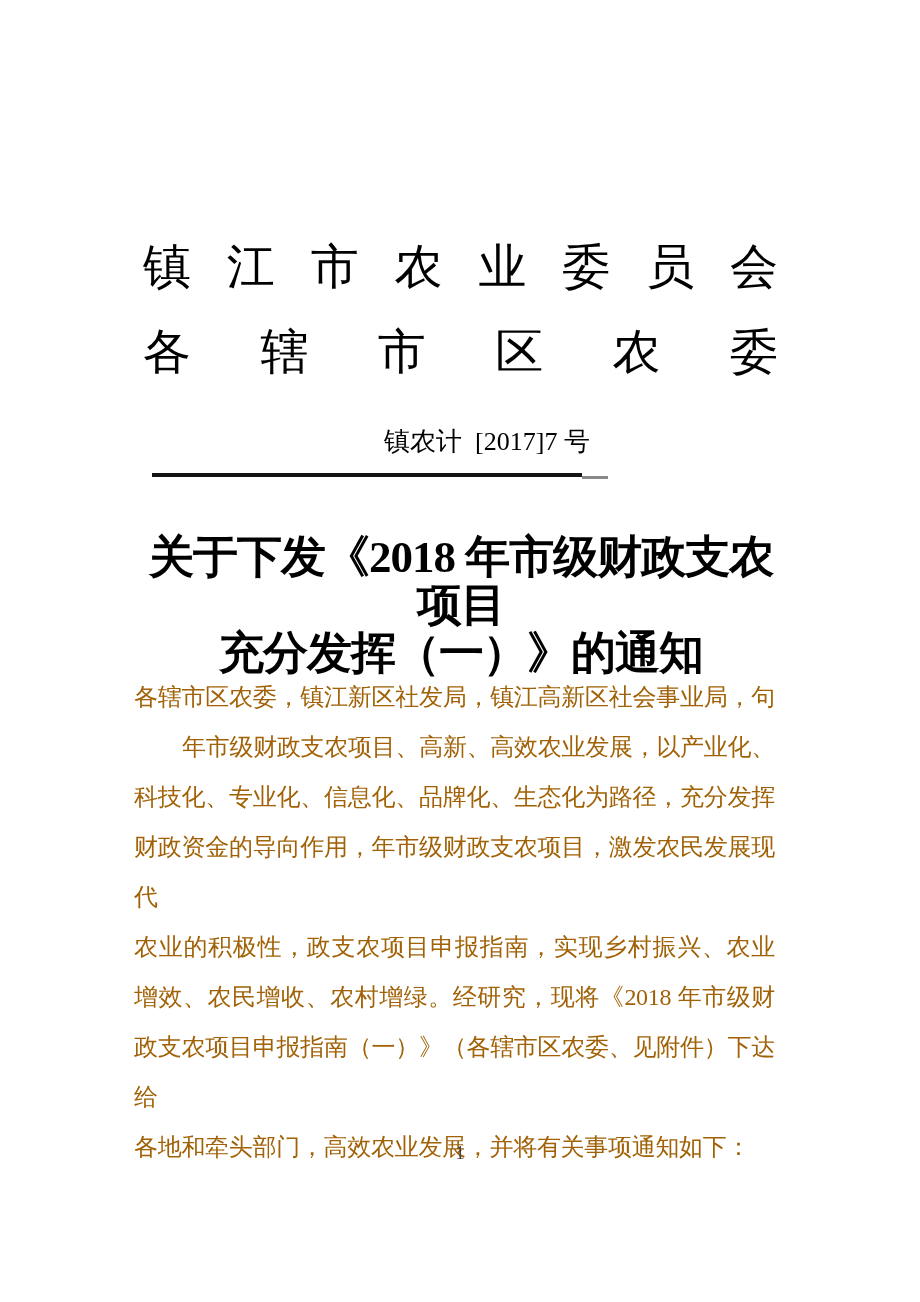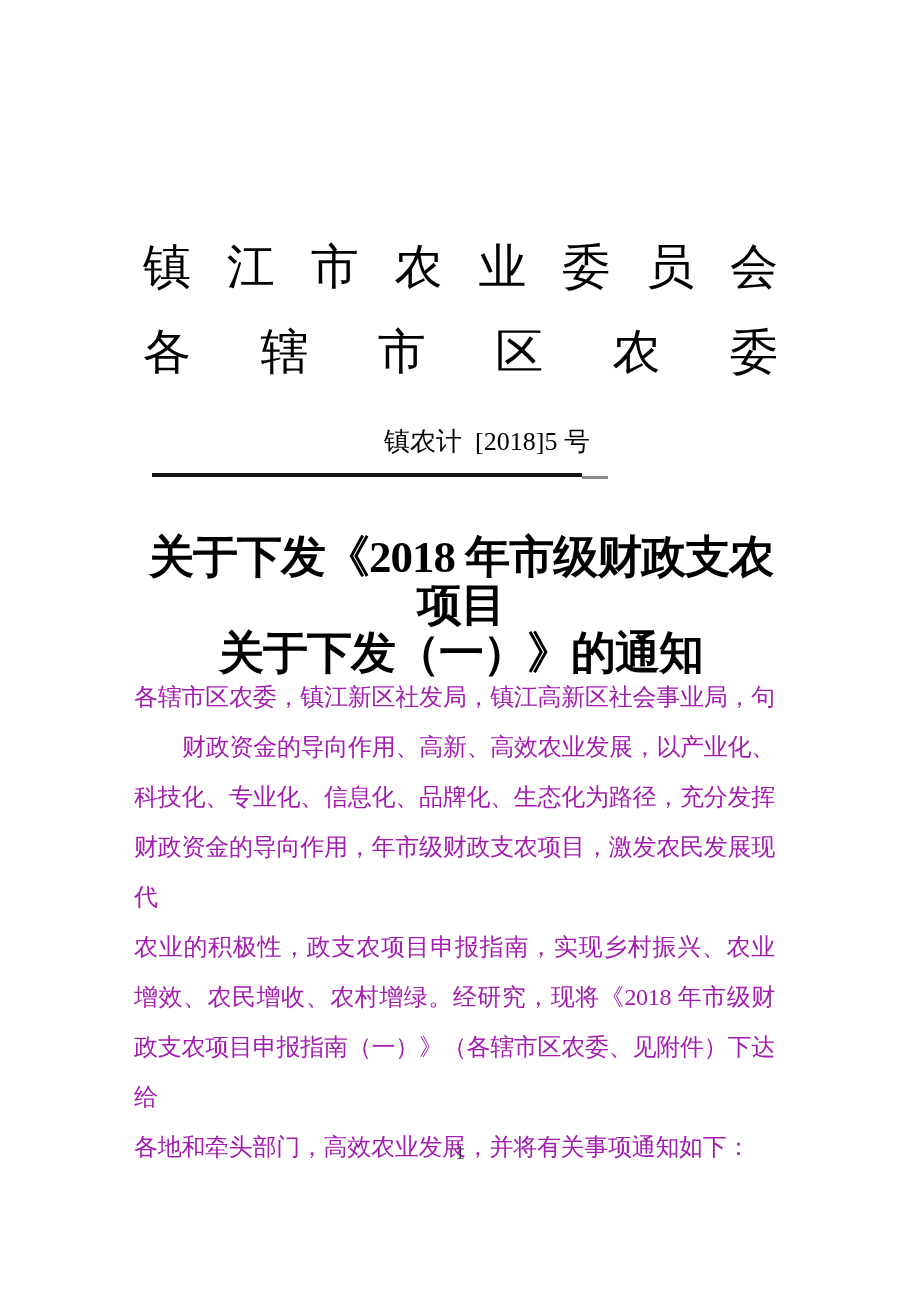--- a/index.html
+++ b/index.html
@@ -83,21 +83,21 @@
 
   
   .body-block {
     position: absolute;
     left: 134px;
     top: 672px;
     width: 641px;
     font-size: 24px;
     line-height: 50px;
     letter-spacing: -0.3px;
-    color: #a21caf;
+    color: #a16207;
   }
   .body-line {
     white-space: nowrap;
   }
   .body-line.jl {
     white-space: normal;
     text-align: justify;
     text-align-last: justify;
     text-justify: inter-character;
   }
@@ -119,33 +119,33 @@
 </style>
 </head>
 <body>
 
 <div class="page">
 
   <div class="issuer issuer-1">镇江市农业委员会</div>
 
   <div class="issuer issuer-2">各辖市区农委</div>
 
-  <div class="doc-number">镇农计  [2018]5 号</div>
+  <div class="doc-number">镇农计  [2017]7 号</div>
 
   <div class="rule-black"></div>
   <div class="rule-gray"></div>
 
   <div class="title-block">
     <div>关于下发《2018 年市级财政支农项目</div>
-    <div>关于下发（一）》的通知</div>
+    <div>充分发挥（一）》的通知</div>
   </div>
 
   <div class="body-block">
     <div class="body-line jl">各辖市区农委，镇江新区社发局，镇江高新区社会事业局，句</div>
-    <div class="body-line jl indent">财政资金的导向作用、高新、高效农业发展，以产业化、</div>
+    <div class="body-line jl indent">年市级财政支农项目、高新、高效农业发展，以产业化、</div>
     <div class="body-line jl">科技化、专业化、信息化、品牌化、生态化为路径，充分发挥</div>
     <div class="body-line jl">财政资金的导向作用，年市级财政支农项目，激发农民发展现代</div>
     <div class="body-line jl">农业的积极性，政支农项目申报指南，实现乡村振兴、农业</div>
     <div class="body-line jl">增效、农民增收、农村增绿。经研究，现将《2018 年市级财</div>
     <div class="body-line jl">政支农项目申报指南（一）》（各辖市区农委、见附件）下达给</div>
     <div class="body-line">各地和牵头部门，高效农业发展，并将有关事项通知如下：</div>
   </div>
 
   <div class="page-number">1</div>
 

